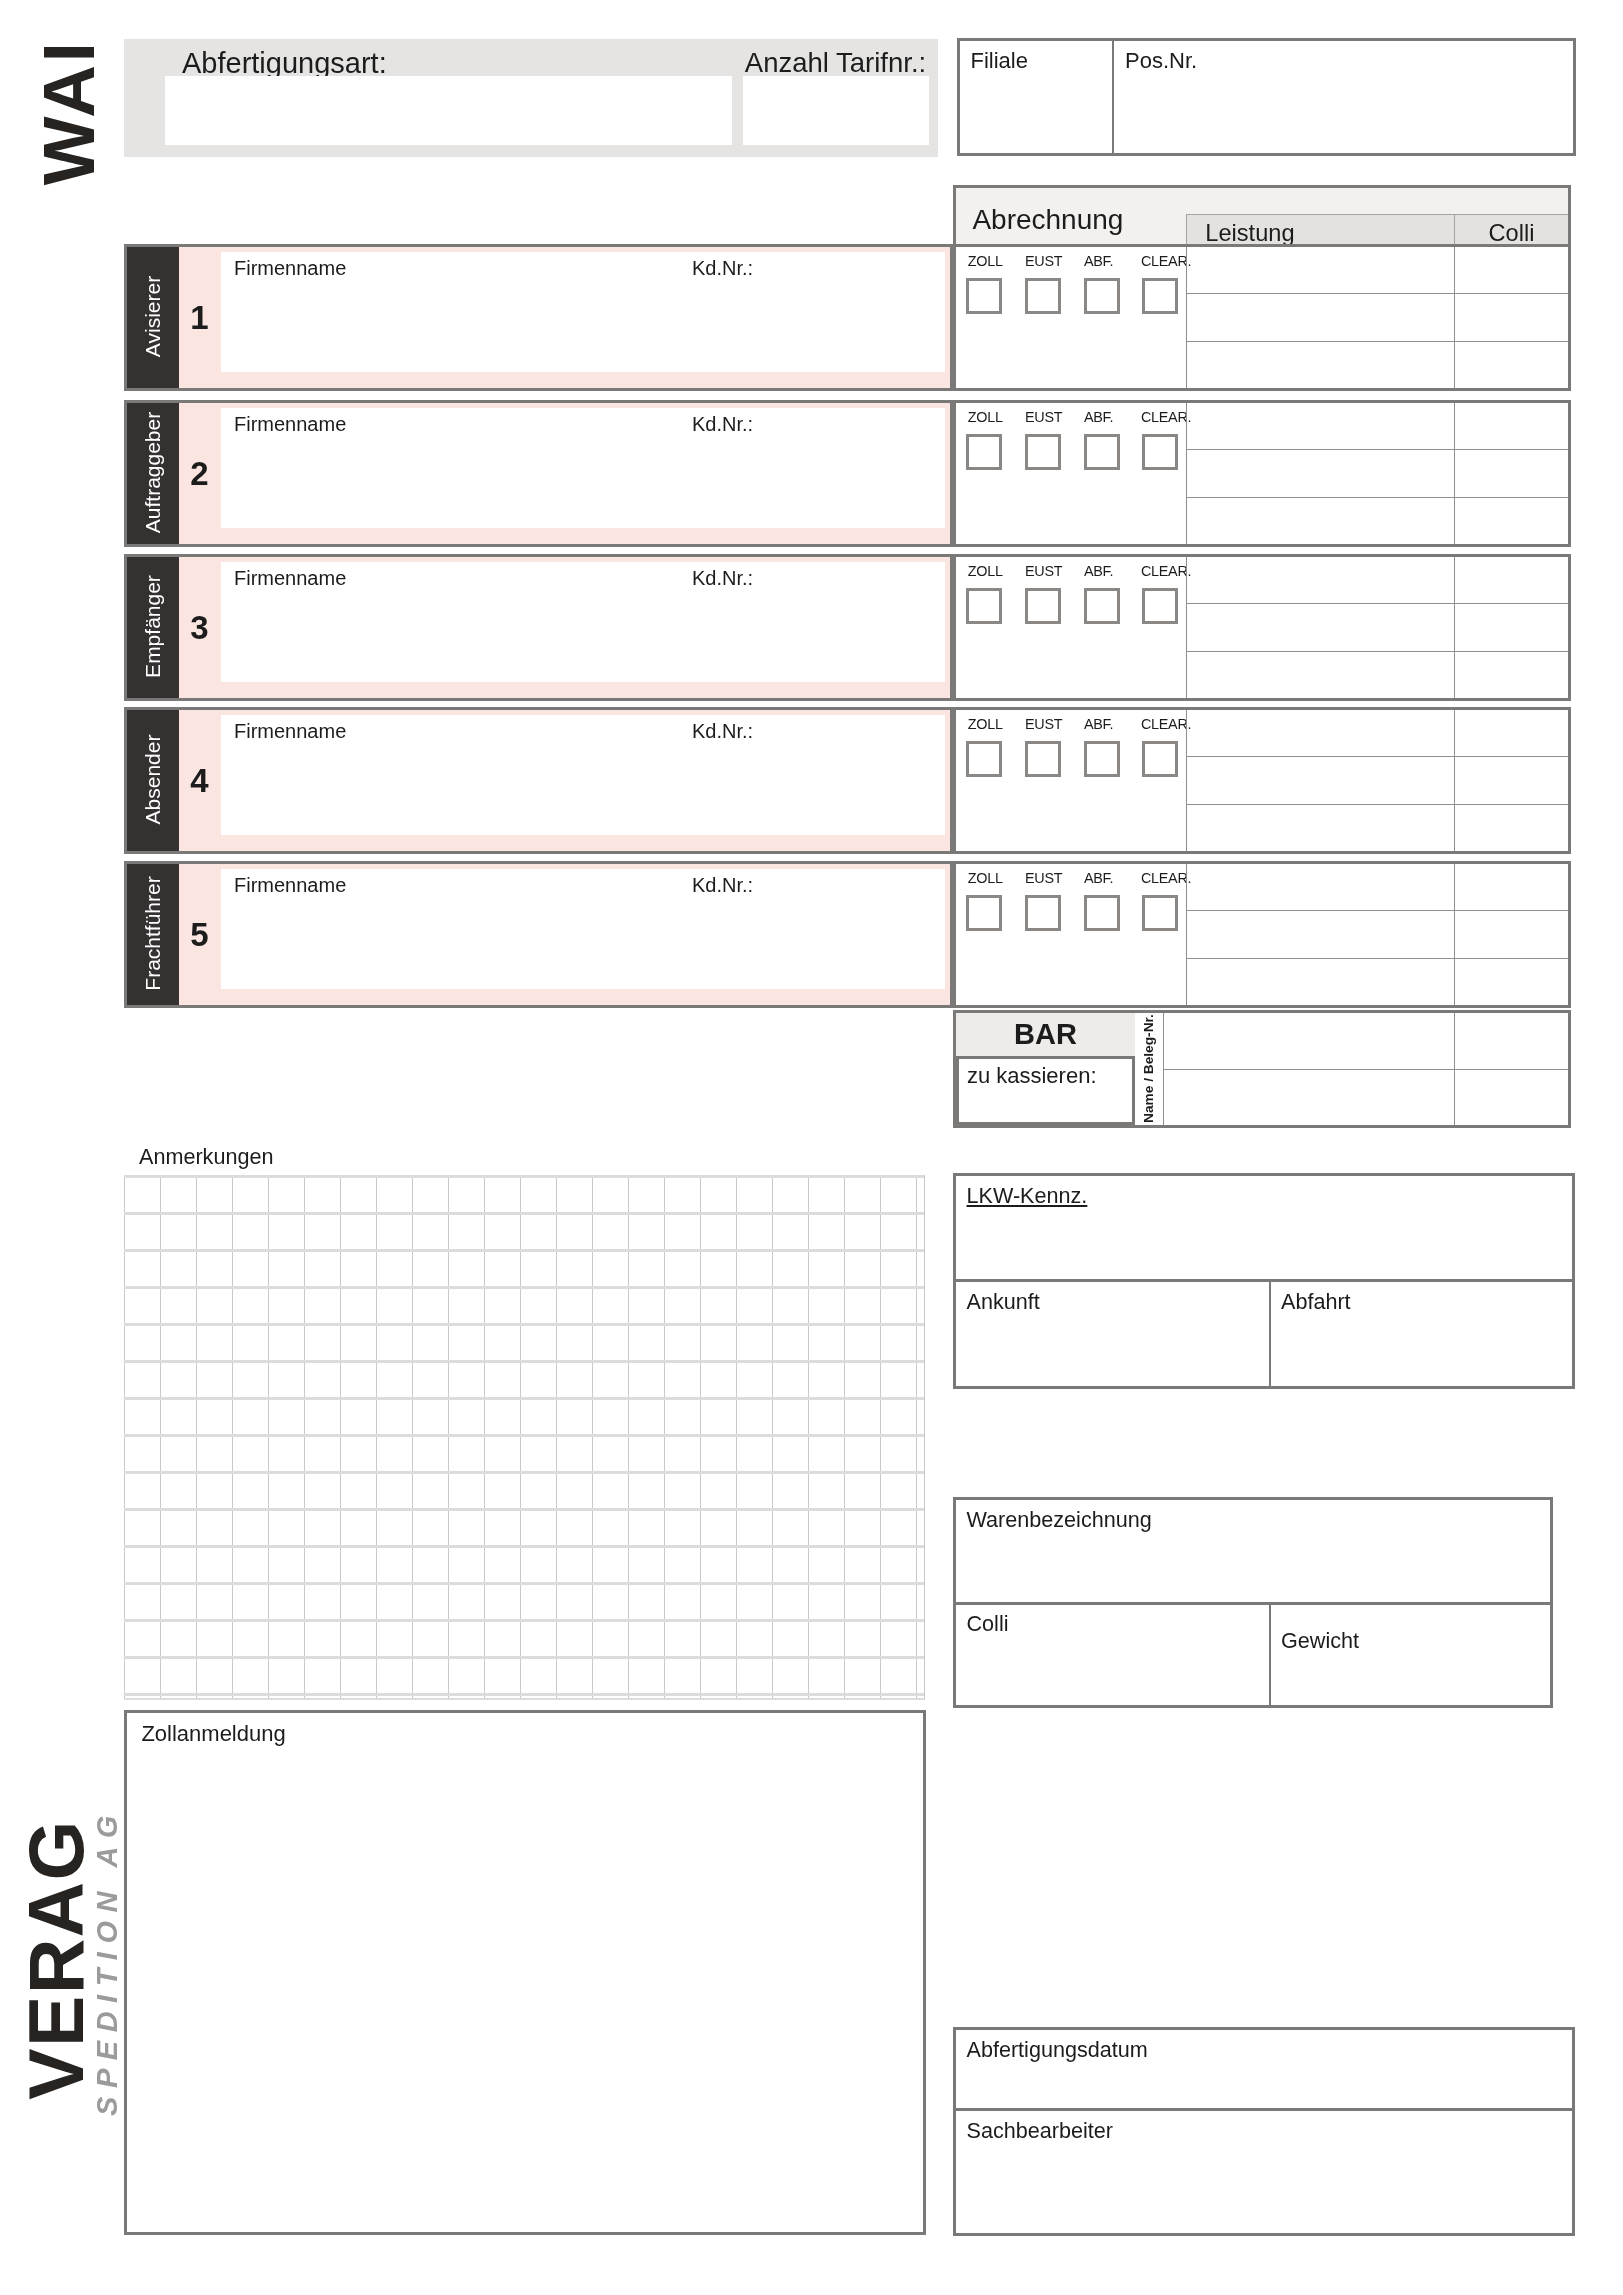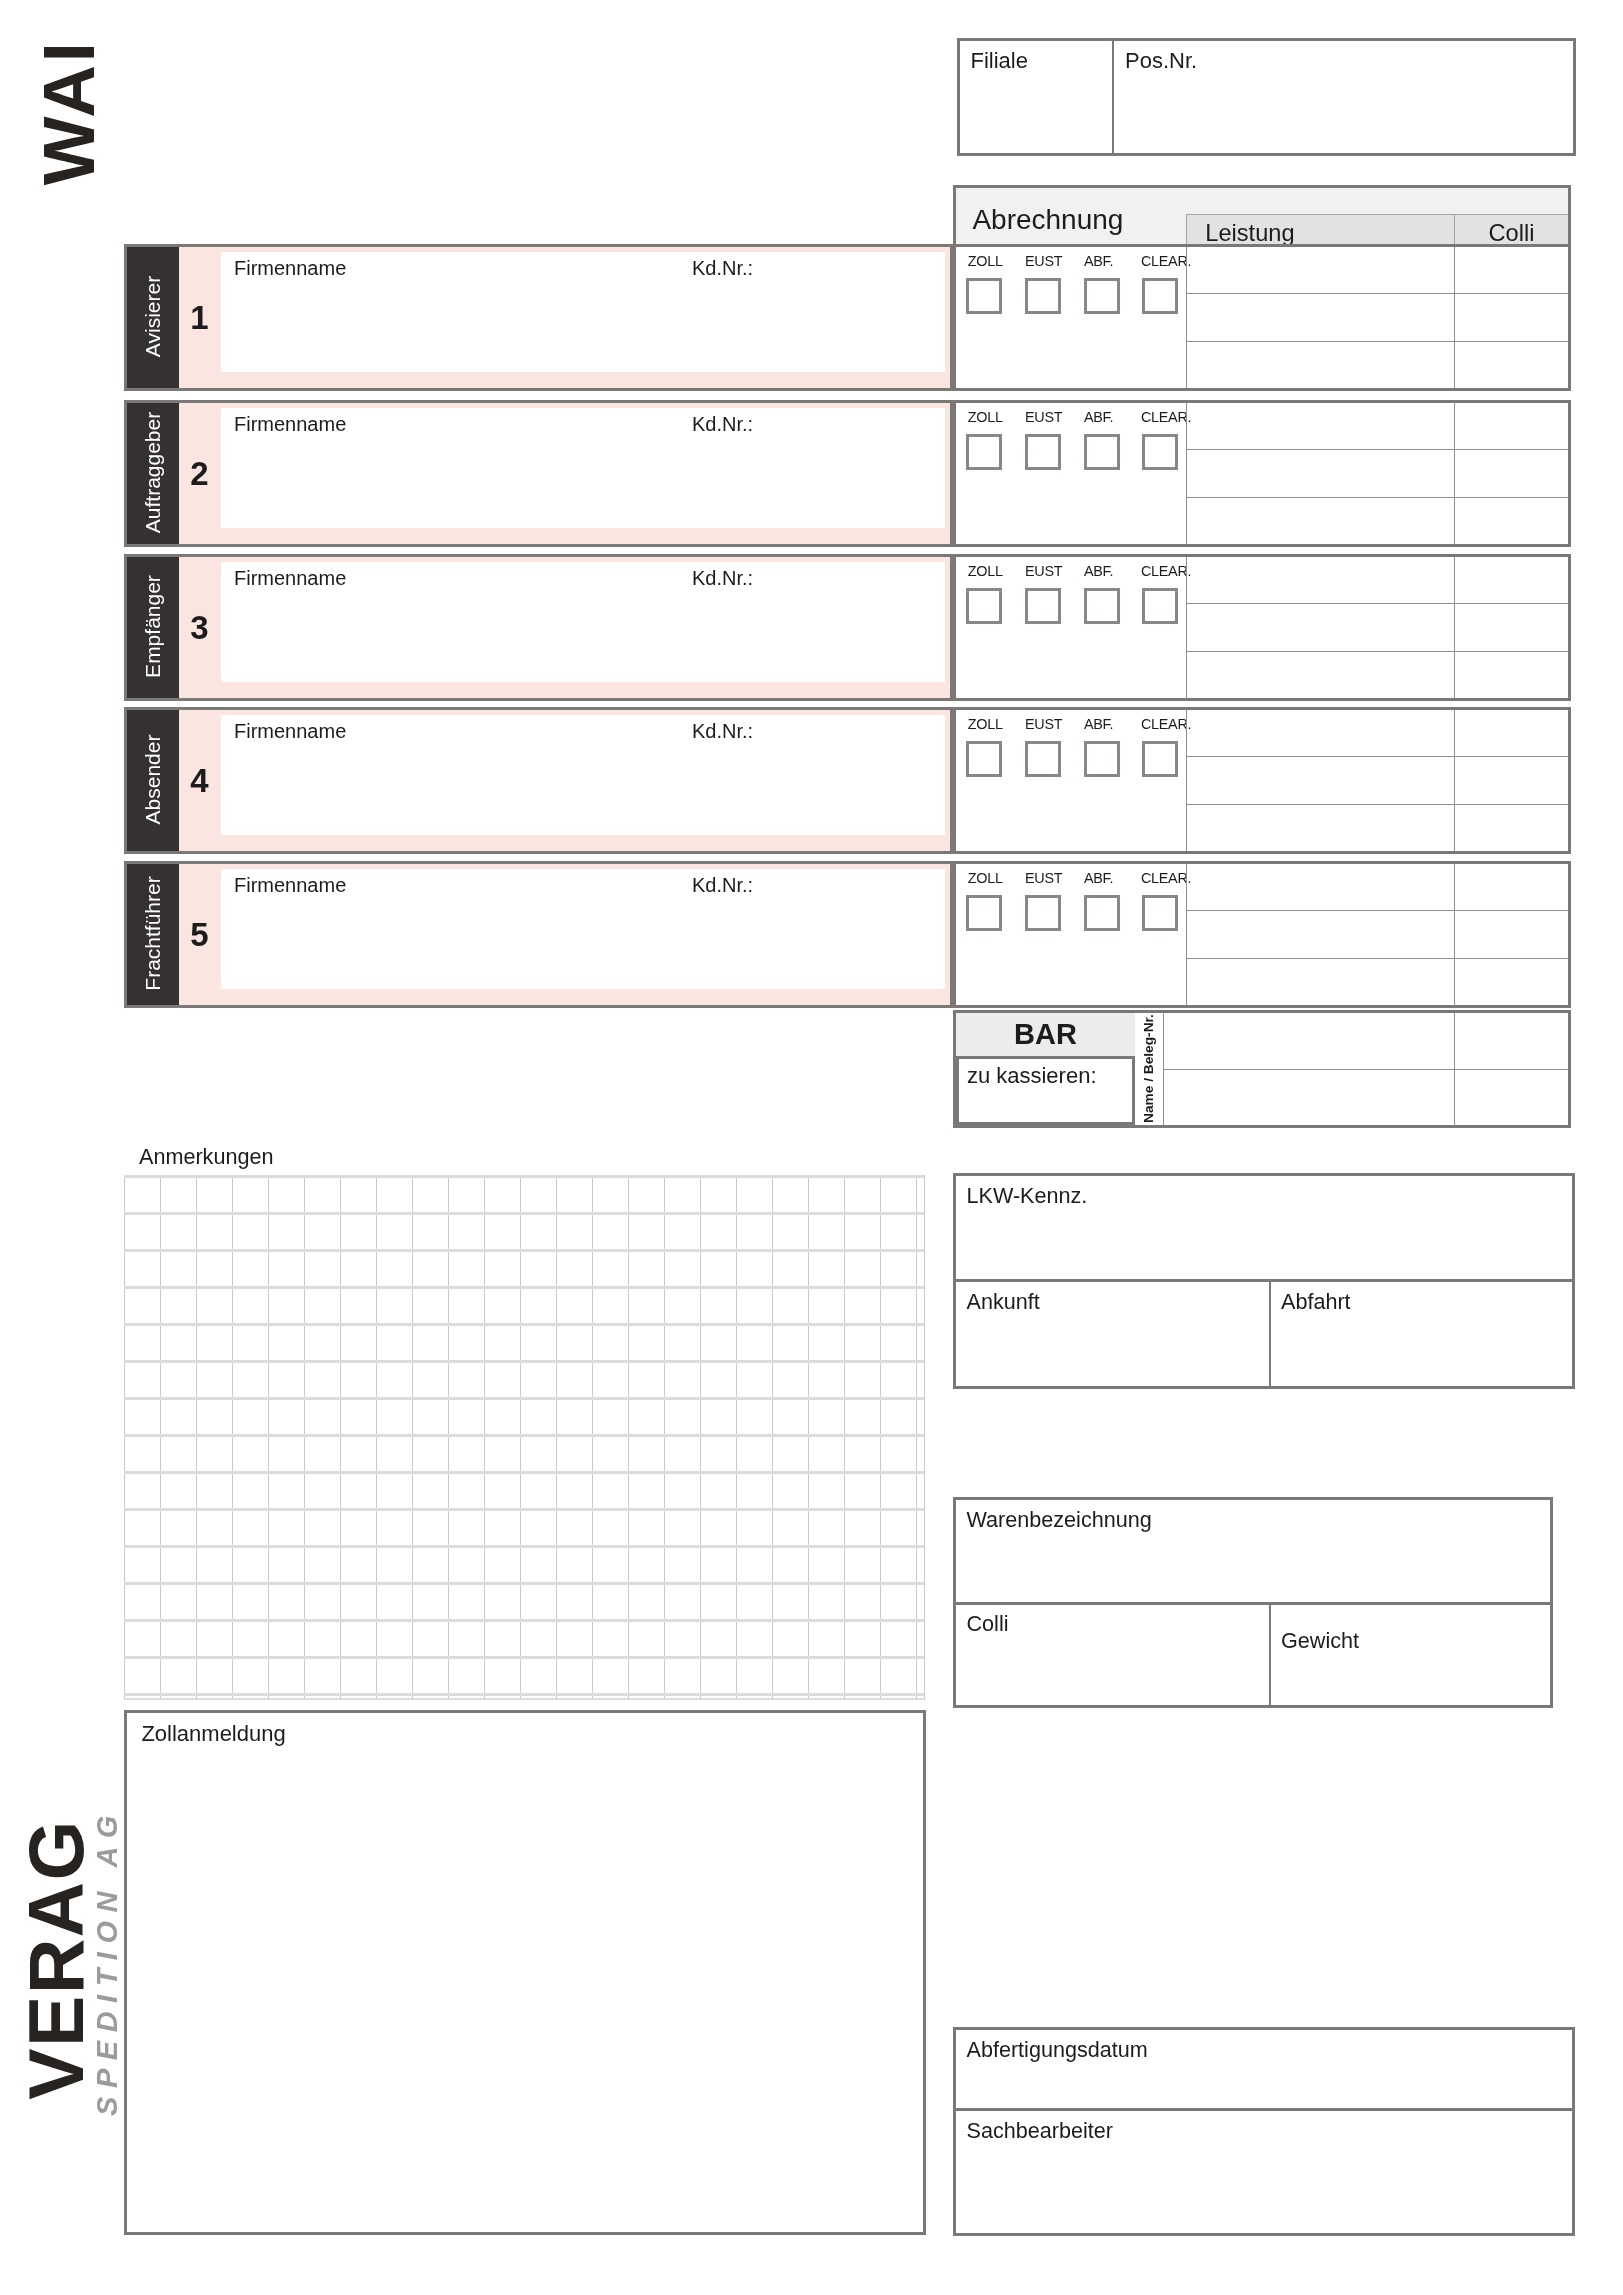--- a/index.html
+++ b/index.html
@@ -57,20 +57,26 @@
   .blabel{position:absolute;font-size:21.6px;}
 </style>
 </head>
 <body>
 
 <div class="page">
 
   <div class="vtext" style="left:36px;top:196px;width:167px;height:69px;line-height:65px;
               font-size:73px;font-weight:900;letter-spacing:2.6px;color:#262321;">WAI</div>
 
+  <div class="hdr-gray">
+    <div class="label" style="left:58px;top:7.9px;font-size:29px;">Abfertigungsart:</div>
+    <div class="label" style="right:11.8px;top:7.9px;font-size:27.5px;">Anzahl Tarifnr.:</div>
+    <div class="hdr-input" style="left:41px;top:37px;width:567px;height:69px;"></div>
+    <div class="hdr-input" style="left:619px;top:37px;width:186px;height:69px;"></div>
+  </div>
 
   <div class="box6" style="left:957px;top:38px;width:619px;height:118px;">
     <div class="label" style="left:10.5px;top:6.5px;font-size:22px;">Filiale</div>
     <div class="abs" style="left:152px;top:0;bottom:0;width:2px;background:#7b7878;"></div>
     <div class="label" style="left:165px;top:6.5px;font-size:22px;">Pos.Nr.</div>
     <div class="abs" style="left:0;top:33px;width:152px;bottom:0;"></div>
     <div class="abs" style="left:154px;top:33px;right:0;bottom:0;"></div>
   </div>
 
   <div class="abr">
@@ -264,21 +270,21 @@
     <div class="col" style="left:499px;right:0;">
       <div class="cell"></div>
       <div class="cell"></div>
     </div>
   </div>
 
   <div class="label" style="left:139px;top:1144px;font-size:21.6px;">Anmerkungen</div>
   <div class="grid"></div>
 
   <div class="box" style="left:953px;top:1173px;width:622px;height:216px;">
-    <div class="blabel" style="left:10.5px;top:6.5px;">LKW-Kennz.</div>
+    <div class="blabel" style="left:10.5px;top:6.5px;text-decoration:underline;">LKW-Kennz.</div>
     <div class="abs" style="left:0;top:33px;right:0;height:69px;"></div>
     <div class="hdiv" style="top:103px;"></div>
     <div class="vdiv" style="left:313px;top:103px;bottom:0;"></div>
     <div class="blabel" style="left:10.5px;top:113px;">Ankunft</div>
     <div class="abs" style="left:0;top:139px;width:313px;bottom:0;"></div>
     <div class="blabel" style="left:325px;top:113px;">Abfahrt</div>
     <div class="abs" style="left:315px;top:139px;right:0;bottom:0;"></div>
   </div>
 
   <div class="box" style="left:953px;top:1497px;width:600px;height:211px;">

